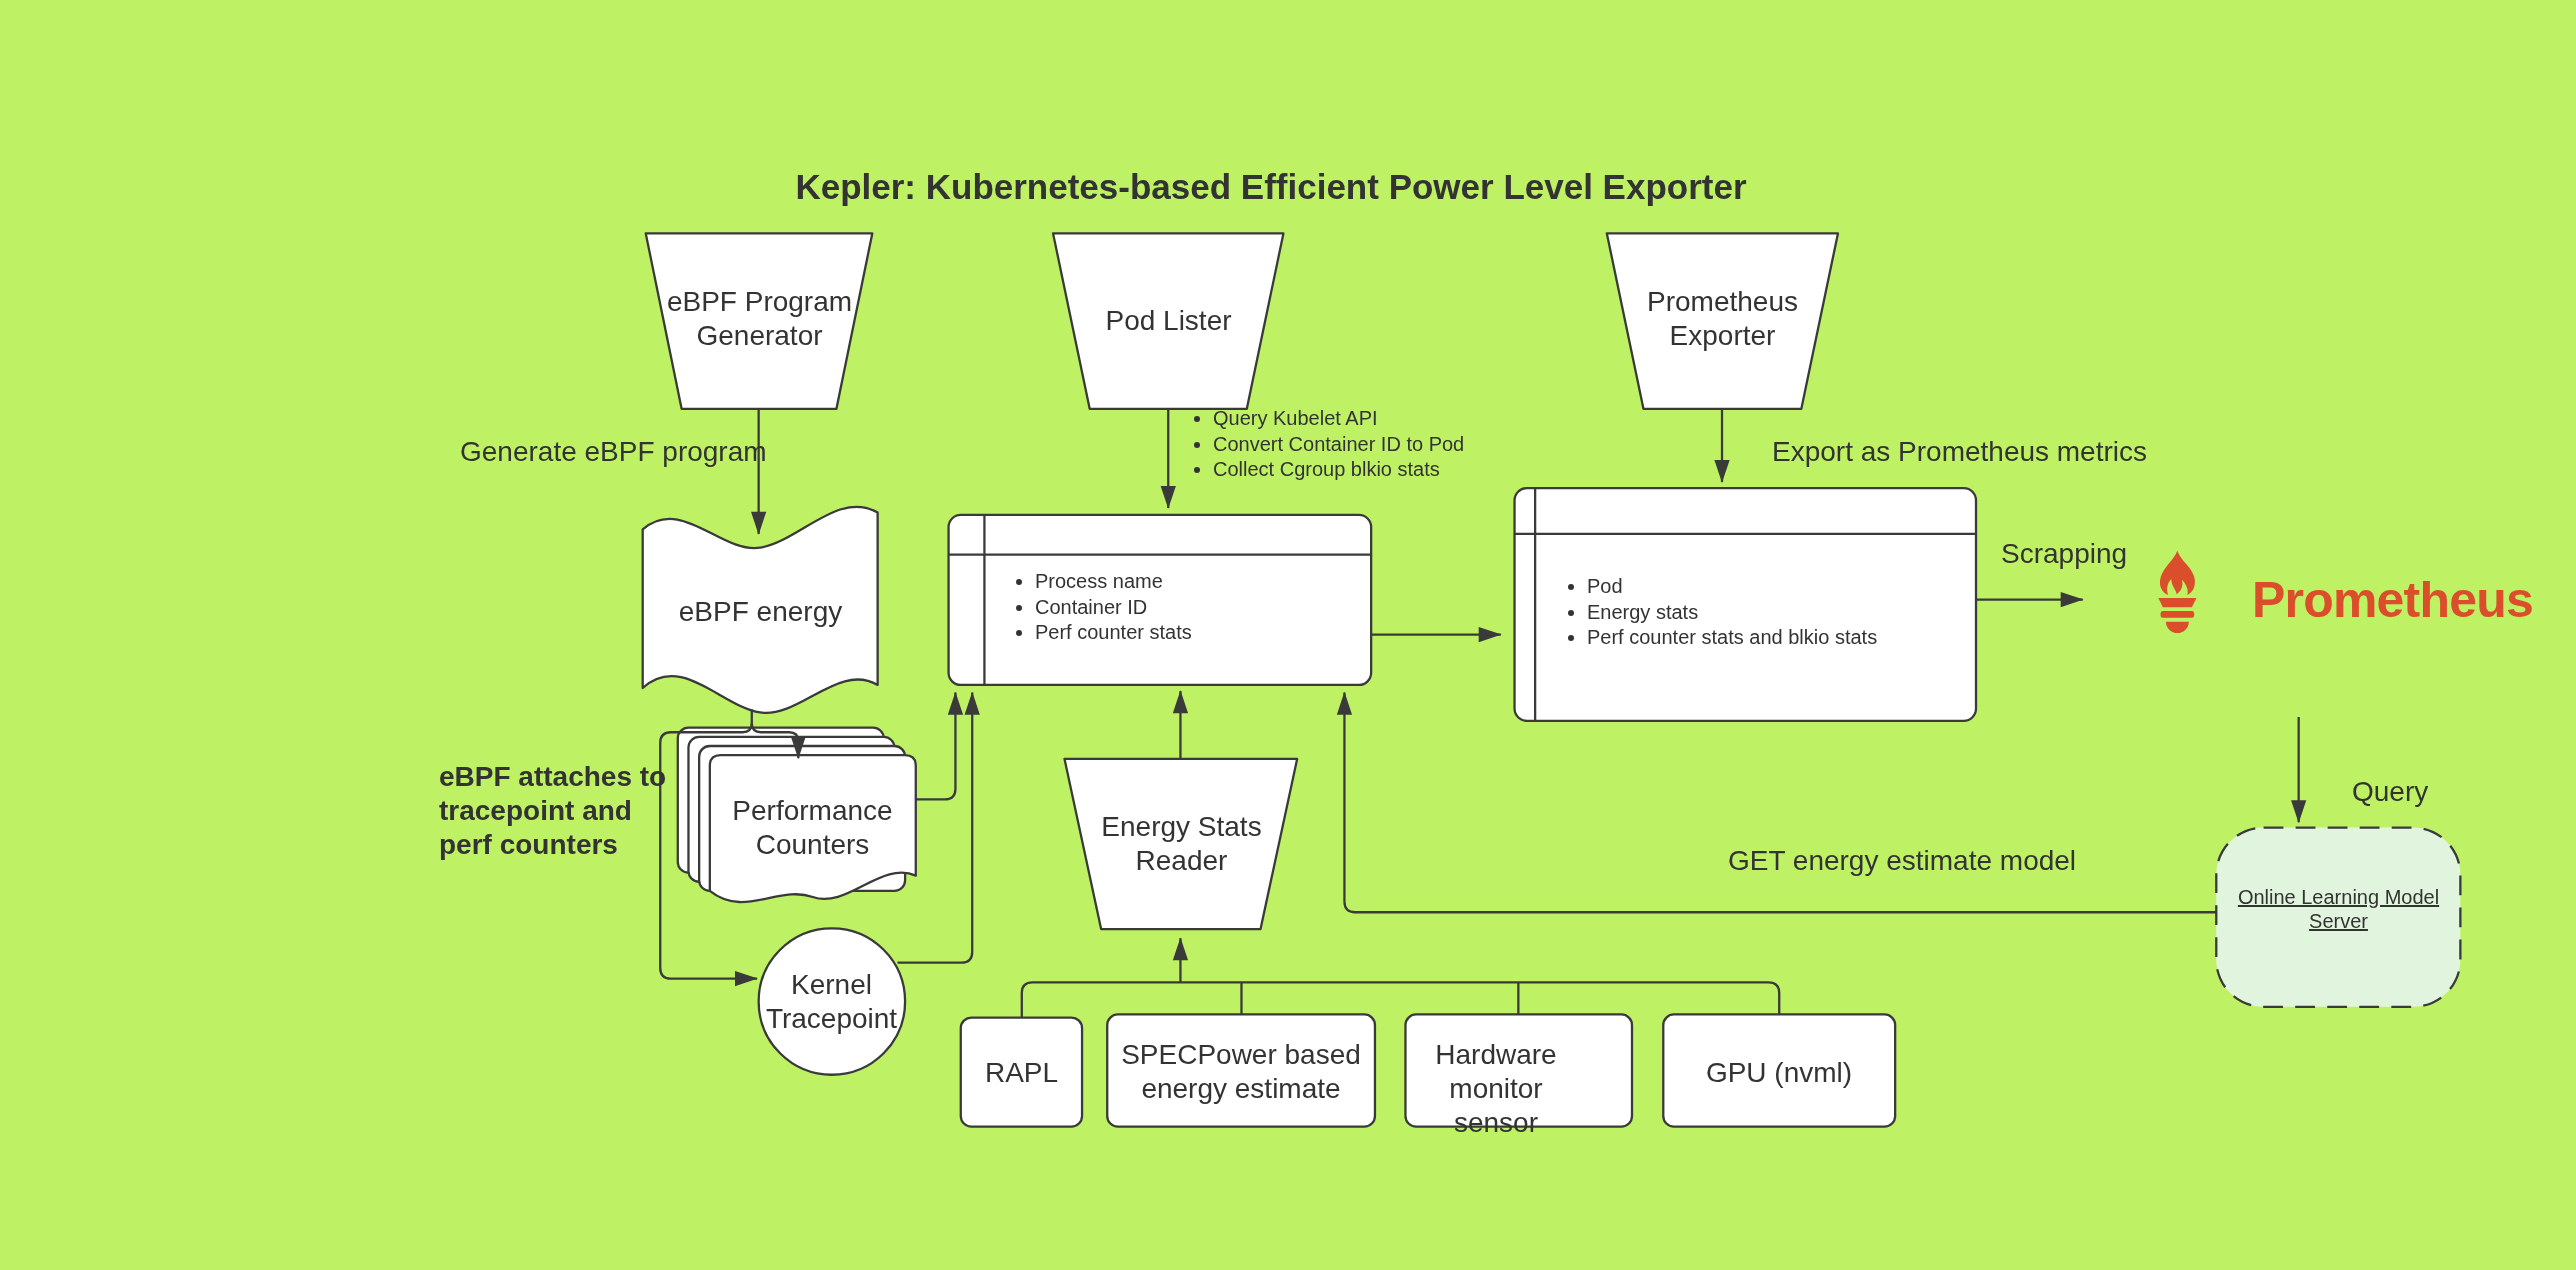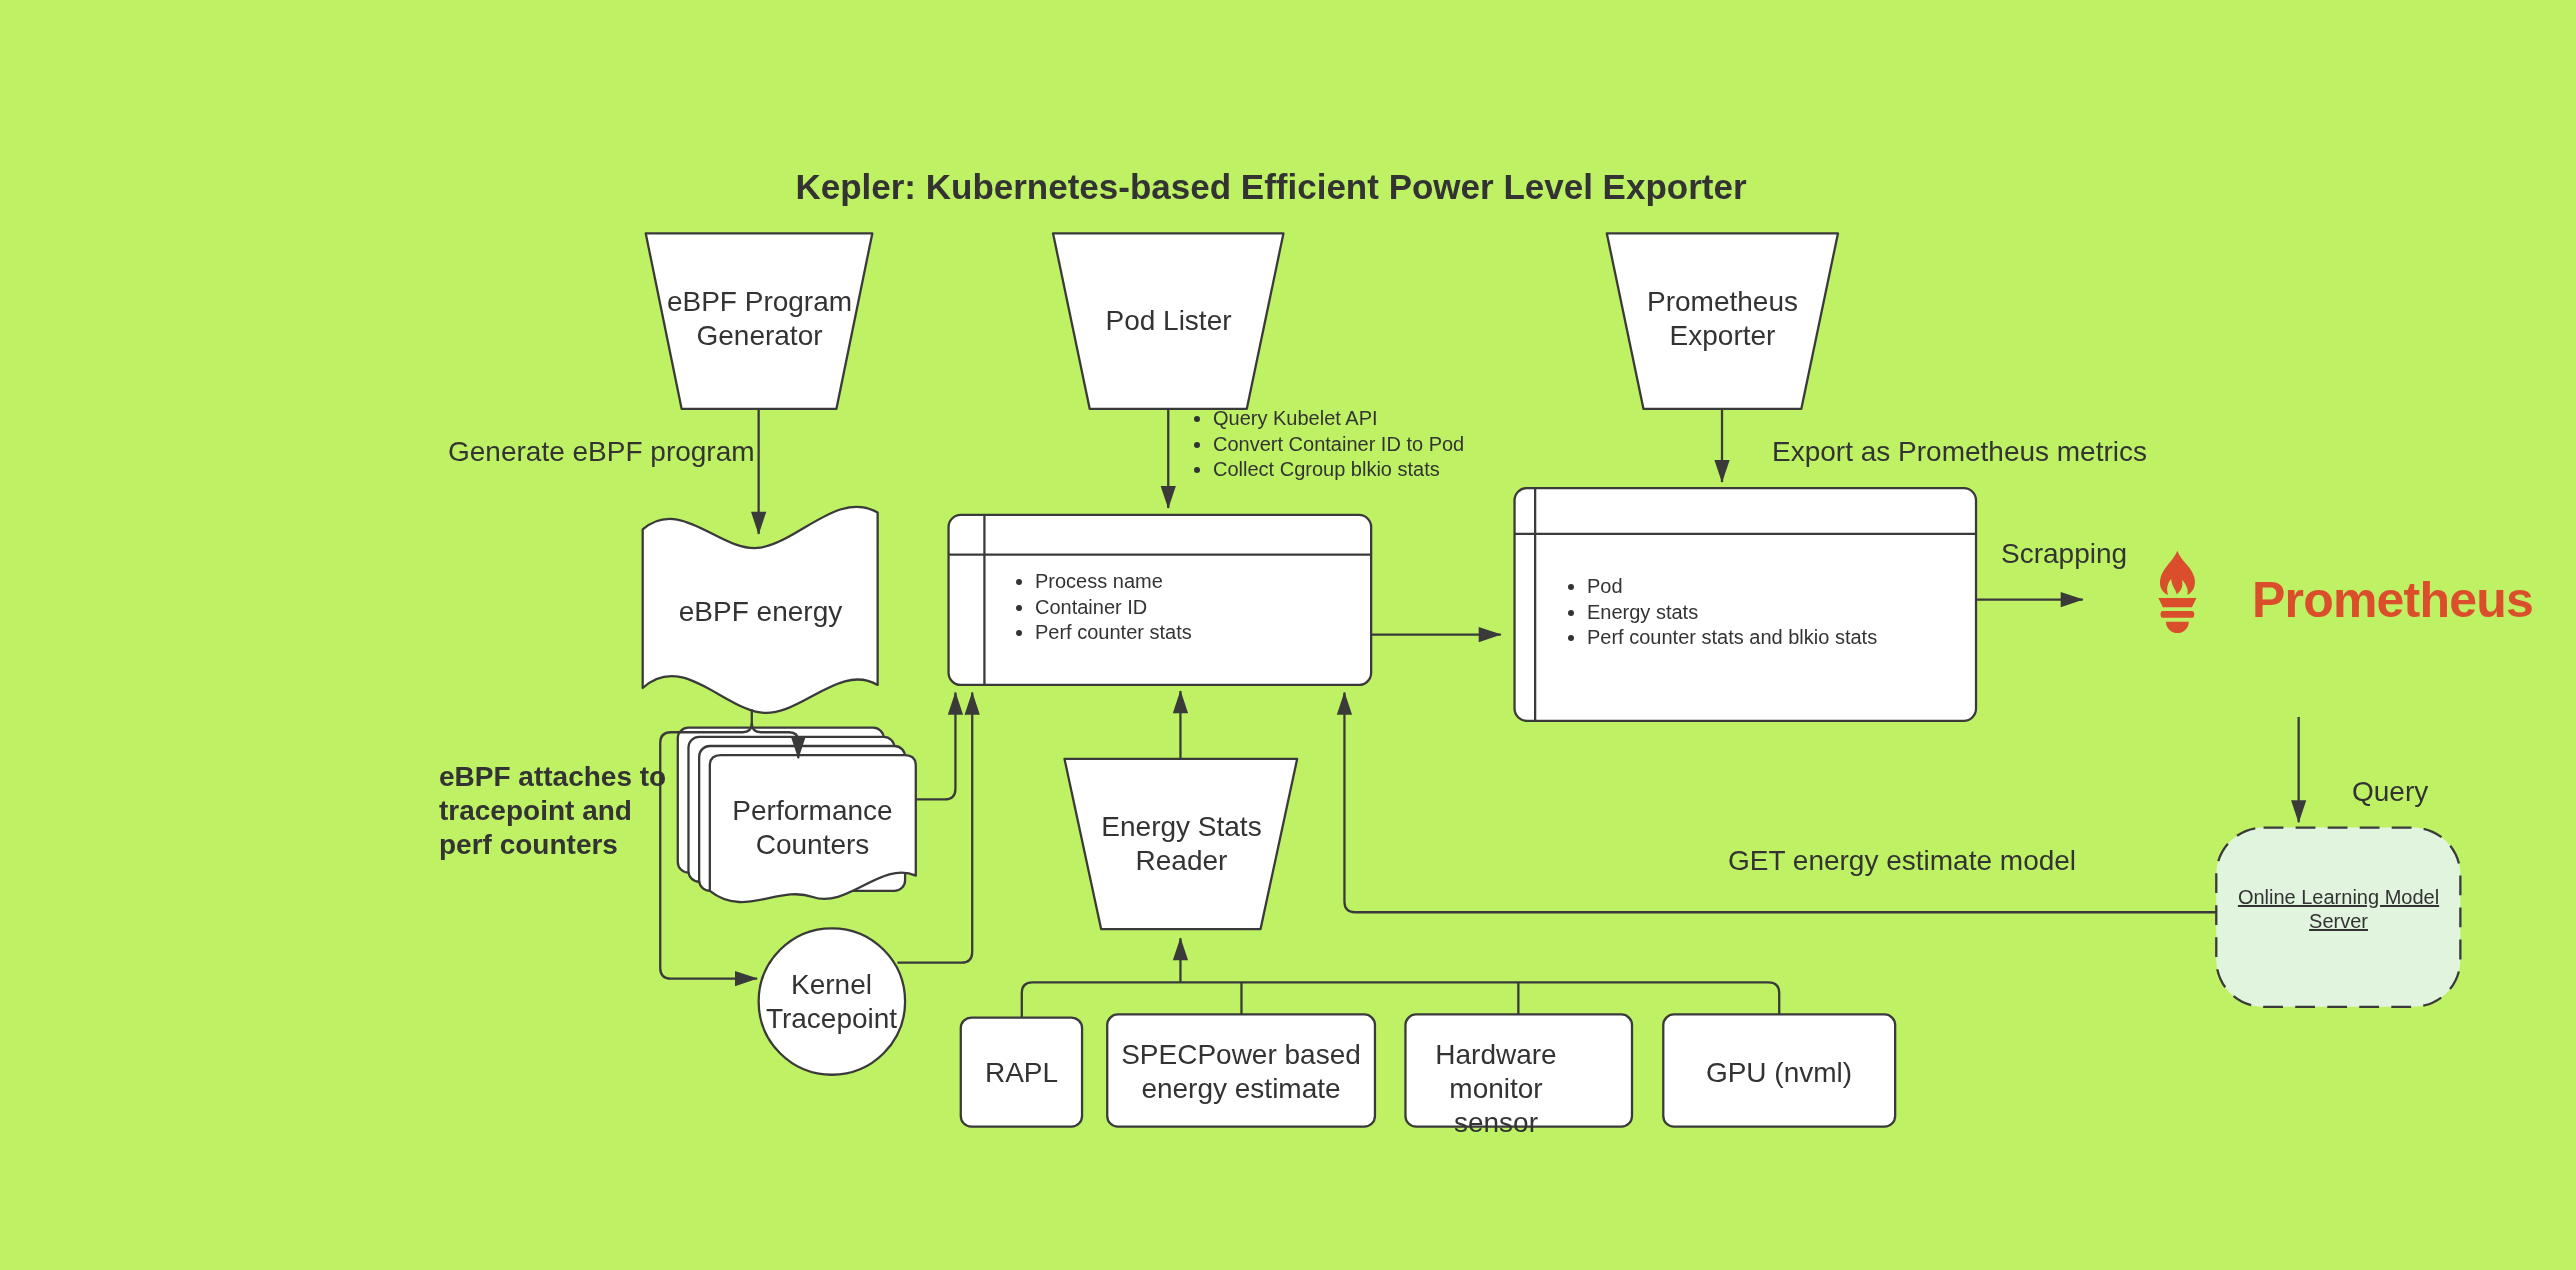--- a/index.html
+++ b/index.html
@@ -86,21 +86,21 @@
       <path d="M21,93 A15,15 0 0 0 51,93 Z"></path>
     </g>
   </svg>
 
   <div class="lbl title" style="left:737px;top:166px;width:1068px;">Kepler: Kubernetes-based Efficient Power Level Exporter</div>
 
   <div class="lbl wrap" style="left:664px;top:285px;width:191px;">eBPF Program Generator</div>
   <div class="lbl wrap" style="left:1073px;top:304px;width:191px;">Pod Lister</div>
   <div class="lbl wrap" style="left:1627px;top:285px;width:191px;">Prometheus Exporter</div>
 
-  <div class="lbl" style="left:448px;top:435px;">Generate eBPF program</div>
+  <div class="lbl" style="left:460px;top:435px;">Generate eBPF program</div>
 
   <ul class="blist" style="left:1187px;top:406px;">
     <li>Query Kubelet API</li>
     <li>Convert Container ID to Pod</li>
     <li>Collect Cgroup blkio stats</li>
   </ul>
 
   <div class="lbl" style="left:1772px;top:435px;">Export as Prometheus metrics</div>
 
   <div class="lbl wrap" style="left:665px;top:595px;width:191px;">eBPF energy</div>

